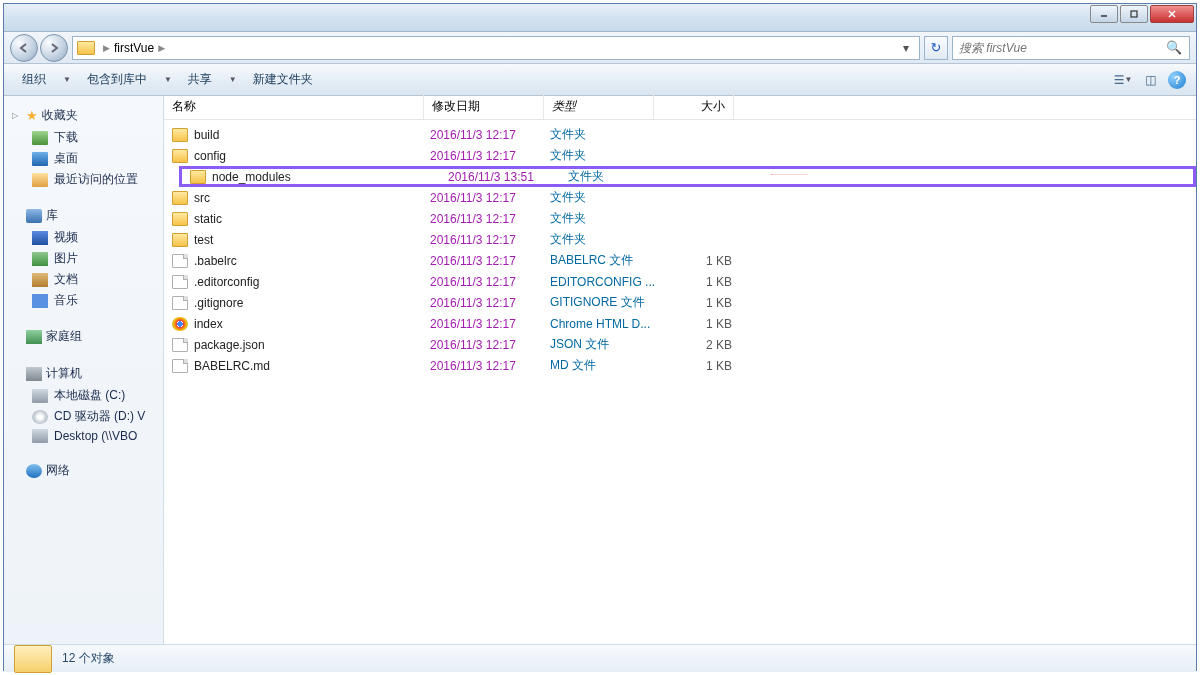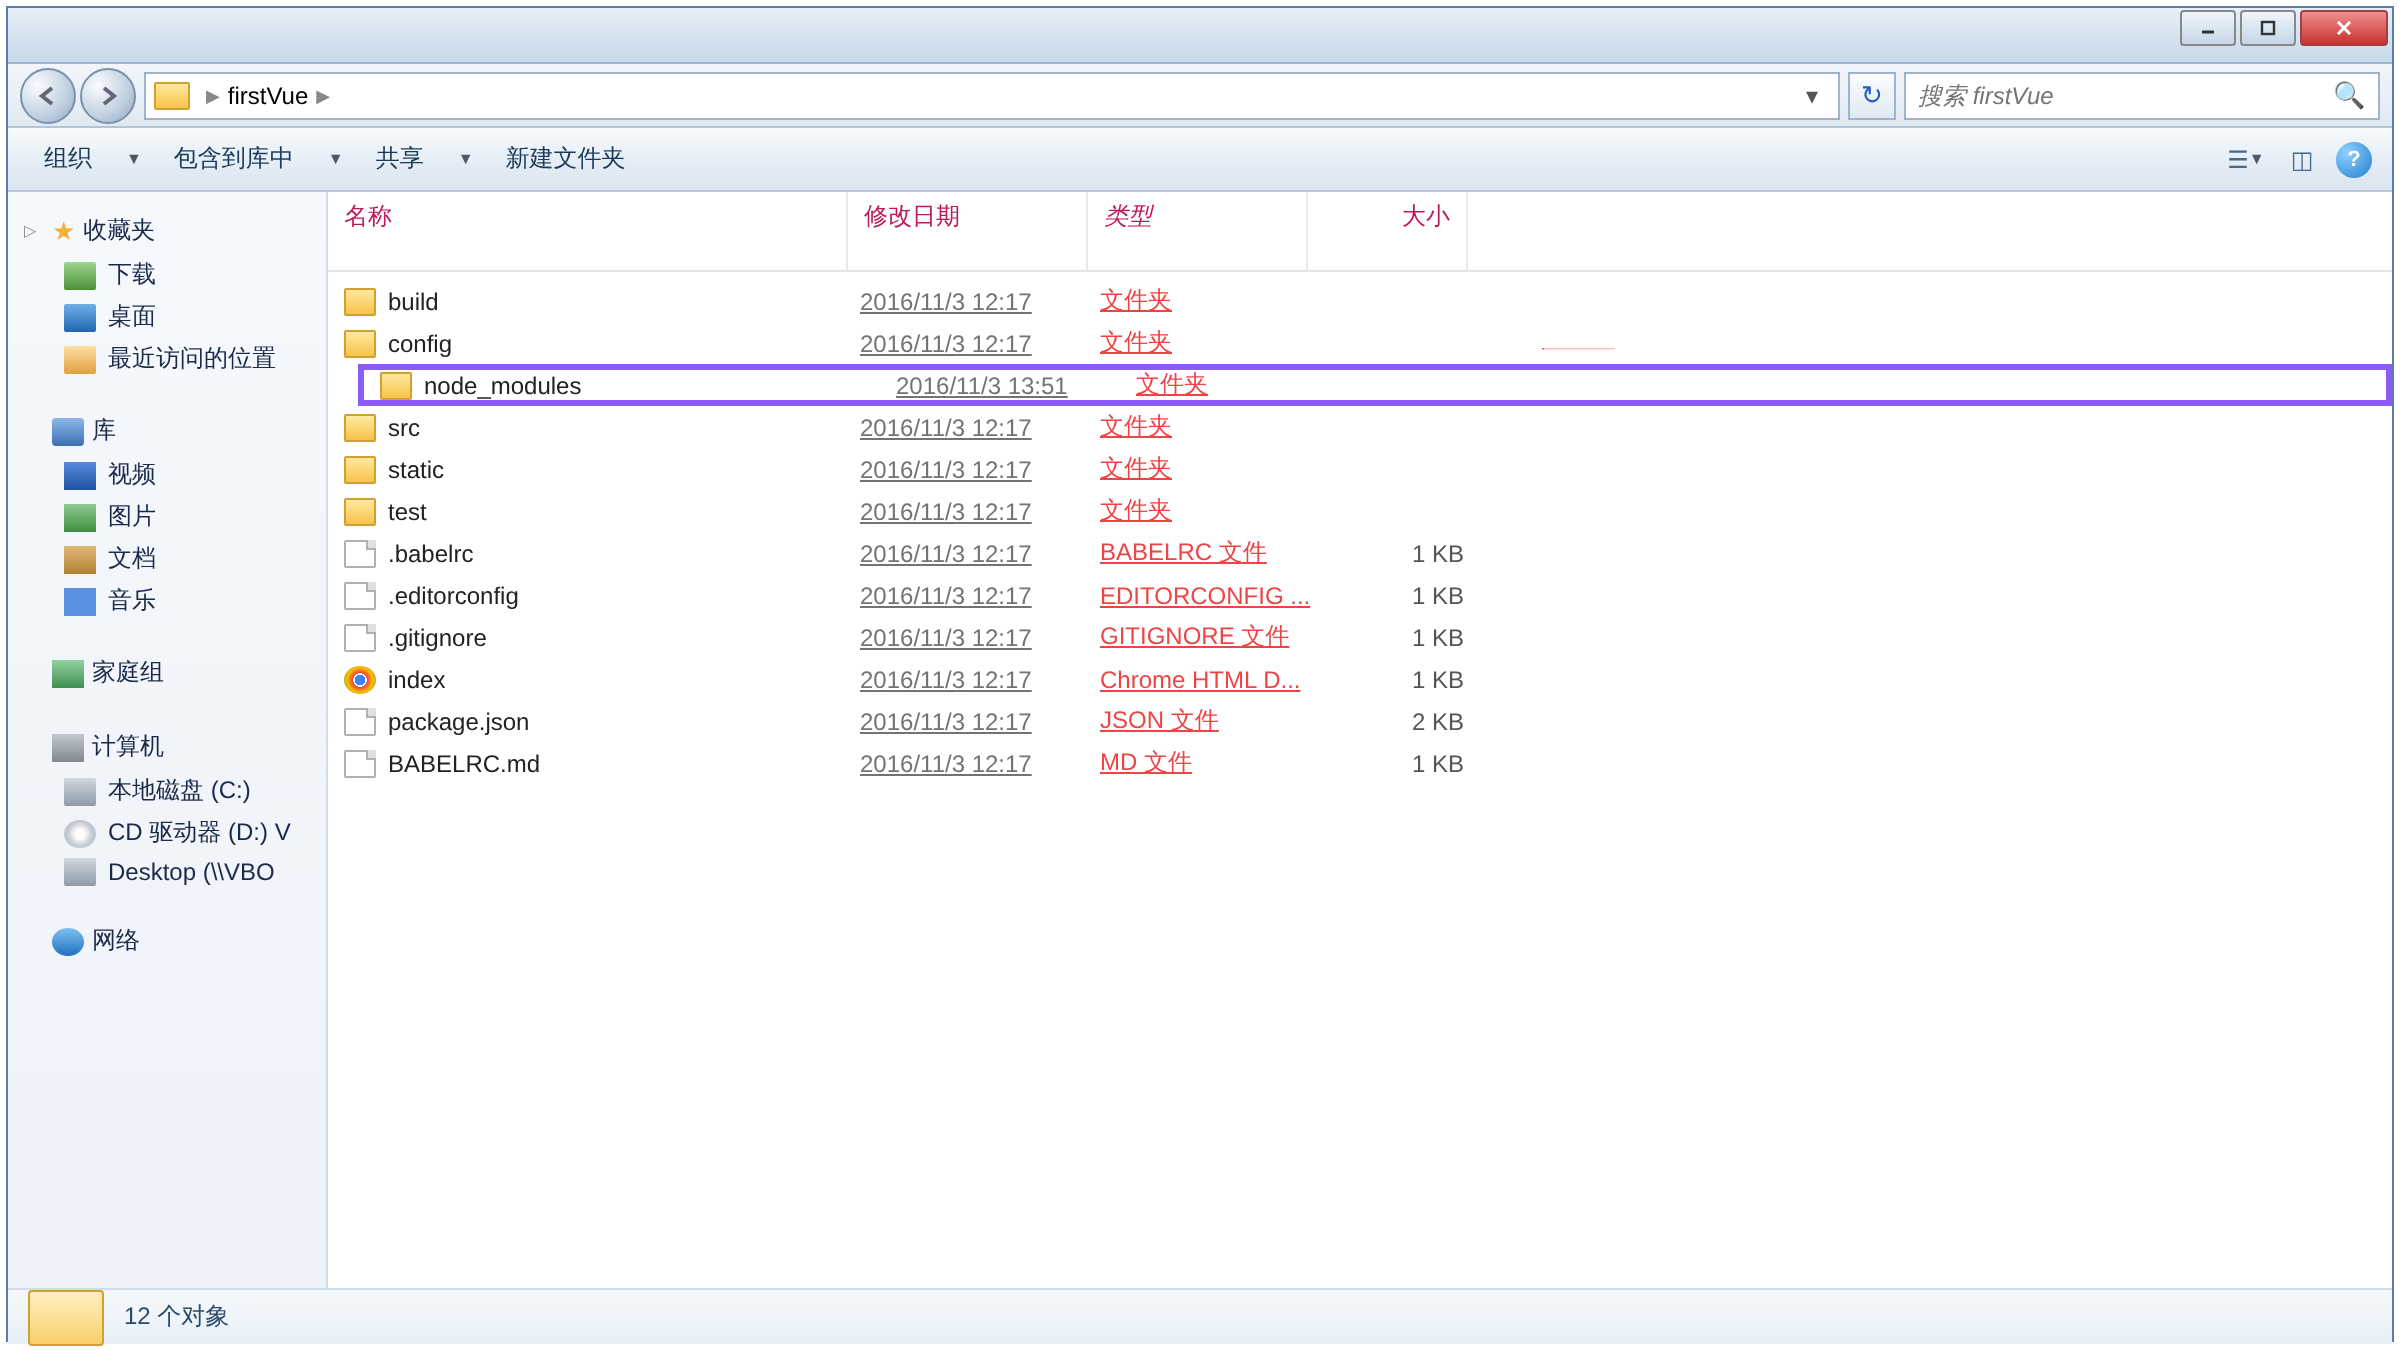--- a/index.html
+++ b/index.html
@@ -54,38 +54,38 @@
     .icon-doc { background: linear-gradient(#e0b878,#b08030); }
     .icon-music { background: #5a90e0; position: relative; }
     .icon-home { background: linear-gradient(#90d0a0,#409050); }
     .icon-comp { background: linear-gradient(#c0c8d0,#808890); }
     .icon-disk { background: linear-gradient(#d0d8e0,#909aa8); border-radius: 1px; }
     .icon-cd { background: radial-gradient(circle, #fff 20%, #c0c8d0 60%); border-radius: 50%; }
     .icon-net { background: linear-gradient(#80c0f0,#2070c0); border-radius: 50%; }
     
     
     .file-area { flex: 1; background: #fff; position: relative; }
-    .col-headers { height: 40px; border-bottom: 1px solid #e5e5e5; display: flex; font-size: 12px; color: #be185d; }
+    .col-headers { height: 24px; border-bottom: 1px solid #e5e5e5; display: flex; font-size: 12px; color: #000000; align-items: flex-end; }
     .col-h { padding: 4px 8px; border-right: 1px solid #e8e8e8; cursor: pointer; }
     .col-name { width: 260px; }
     .col-date { width: 120px; }
     .col-type { width: 110px; font-style: italic; }
     .col-size { width: 80px; text-align: right; }
     
     .file-rows { padding-top: 4px; }
     .file-row { height: 21px; display: flex; align-items: center; font-size: 12px; color: #222; padding-left: 8px; cursor: pointer; }
     .file-row.highlighted { border: 3px solid #8b5cf6; margin-left: 15px; }
     .fr-icon { width: 16px; height: 14px; margin-right: 6px; }
     .folder-i { background: linear-gradient(#ffe9a0,#f7c34a); border: 1px solid #d0a030; border-radius: 1px; }
     .file-i { background: #fff; border: 1px solid #b0b0b0; border-radius: 1px; position: relative; }
     .file-i::before { content: ''; position: absolute; top: -1px; right: -1px; width: 4px; height: 4px; background: #e0e0e0; border-left: 1px solid #b0b0b0; border-bottom: 1px solid #b0b0b0; }
     .chrome-i { background: radial-gradient(circle at center, #4285f4 25%, #fff 26%, #fff 32%, #ea4335 33%, #fbbc05 60%, #34a853 100%); border-radius: 50%; }
     .fr-name { width: 236px; white-space: nowrap; overflow: hidden; text-overflow: ellipsis; }
-    .fr-date { width: 120px; color: #737373; text-decoration: underline; }
-    .fr-type { width: 110px; color: #ef4444; white-space: nowrap; overflow: hidden; text-overflow: ellipsis; text-decoration: underline; }
+    .fr-date { width: 120px; color: #a21caf; }
+    .fr-type { width: 110px; color: #0369a1; white-space: nowrap; overflow: hidden; text-overflow: ellipsis; }
     .fr-size { width: 80px; text-align: right; color: #555; padding-right: 8px; }
     
     
     .annotation { position: absolute; top: 52px; left: 642px; font-size: 13px; color: #e02020; line-height: 1.5; pointer-events: none; }
     .arrow { position: absolute; top: 78px; left: 440px; width: 370px; height: 2px; pointer-events: none; }
     .arrow-line { stroke: #e02020; stroke-width: 2; fill: none; }
     .arrow-head { fill: #e02020; }
     
     
     .statusbar { height: 28px; background: linear-gradient(to bottom, #f7fafd, #e6eef6); border-top: 1px solid #d0dce8; display: flex; align-items: center; padding: 0 10px; font-size: 12px; color: #2a4a6a; gap: 10px; }

